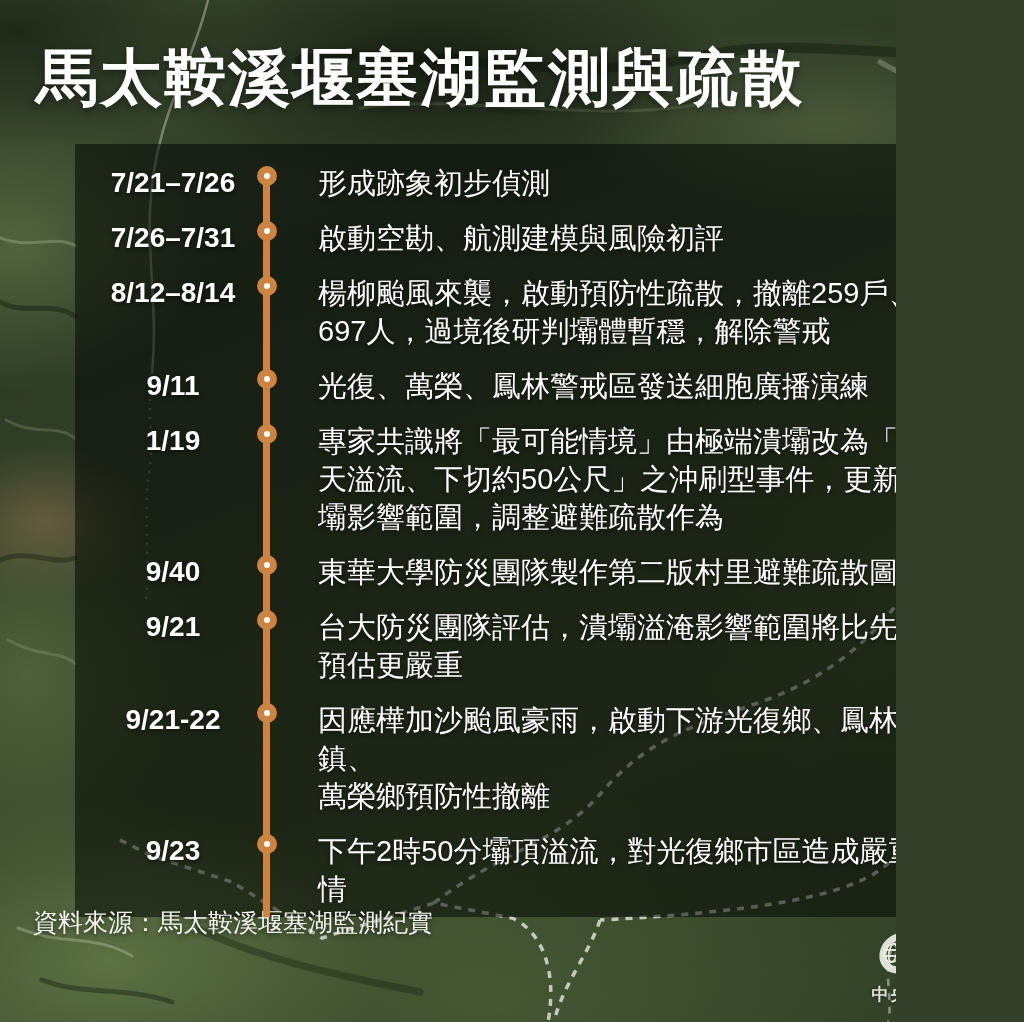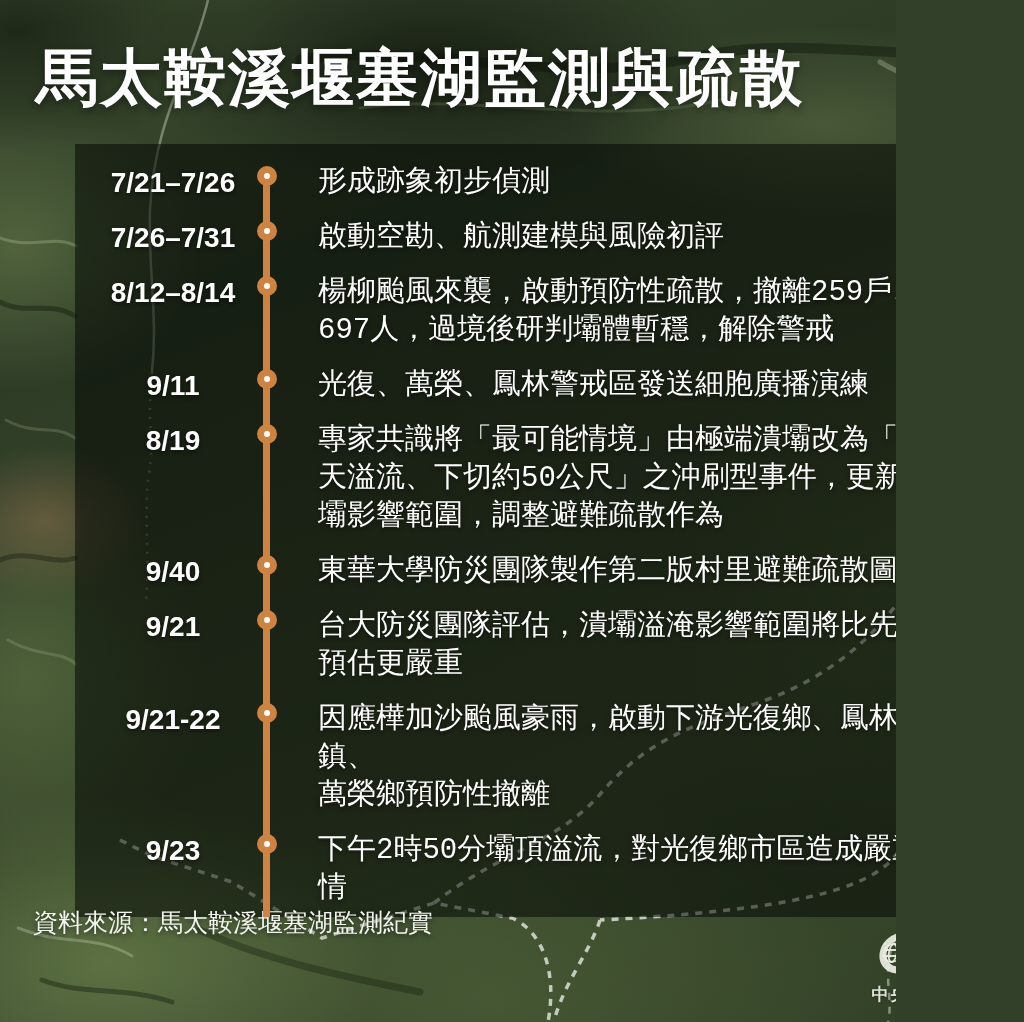--- a/index.html
+++ b/index.html
@@ -62,21 +62,20 @@
   .dot {
     width: 20px; height: 20px; margin-top: 2px;
     border: 7px solid var(--accent, #CE8340);
     border-radius: 50%; background: #ffffff;
   }
   .text {
     margin-left: 33px; width: 690px;
     color: #ffffff; font-size: 29px; font-weight: 500; line-height: 38px;
     white-space: pre-line;
     text-shadow: 0 2px 4px rgba(0,0,0,0.5);
-    font-family: Liberation Mono, monospace;
   }
 
   
   .source {
     position: absolute; left: 33px; top: 906px;
     color: #f2f4ee; font-size: 25px; font-weight: 500;
     text-shadow: 0 2px 5px rgba(0,0,0,0.55);
     white-space: nowrap;
   }
 
@@ -159,21 +158,21 @@
 
   <div class="row">
     <div class="date">9/11</div>
     <div class="nodecol">
       <div class="dot"></div>
     </div>
     <div class="text">光復、萬榮、鳳林警戒區發送細胞廣播演練</div>
   </div>
 
   <div class="row">
-    <div class="date">8/19</div>
+    <div class="date">1/19</div>
     <div class="nodecol">
       <div class="dot"></div>
     </div>
     <div class="text">專家共識將「最可能情境」由極端潰壩改為「晴
 天溢流、下切約50公尺」之沖刷型事件，更新潰
 壩影響範圍，調整避難疏散作為</div>
   </div>
 
   <div class="row">
     <div class="date">9/40</div>

